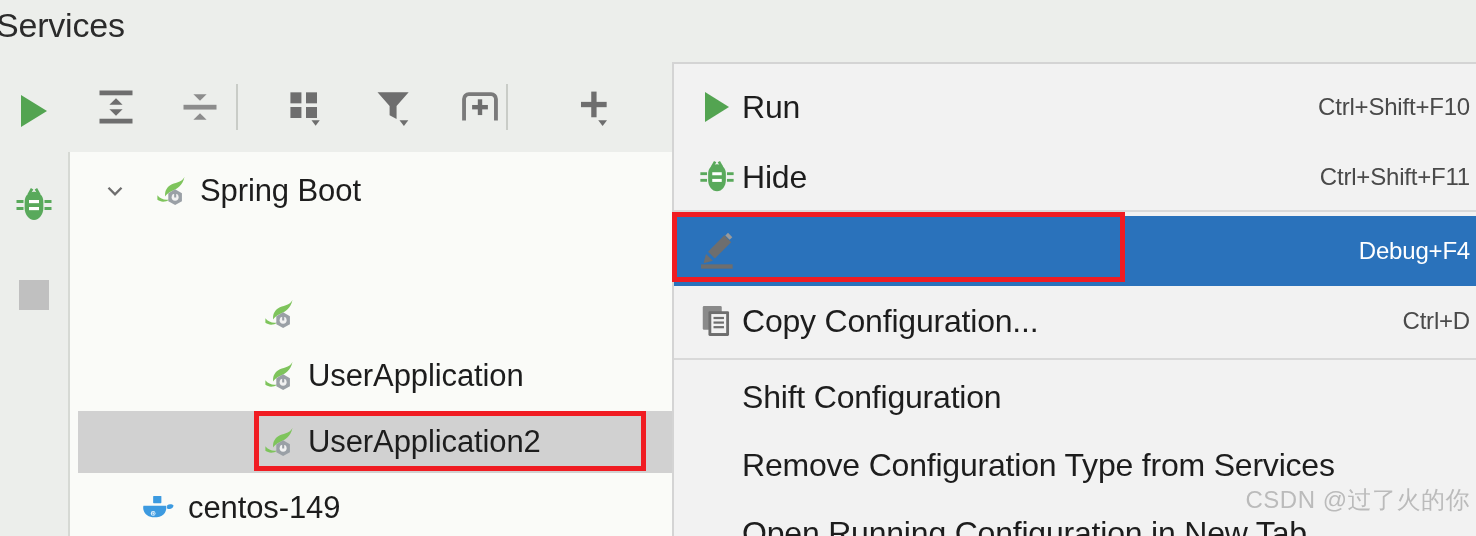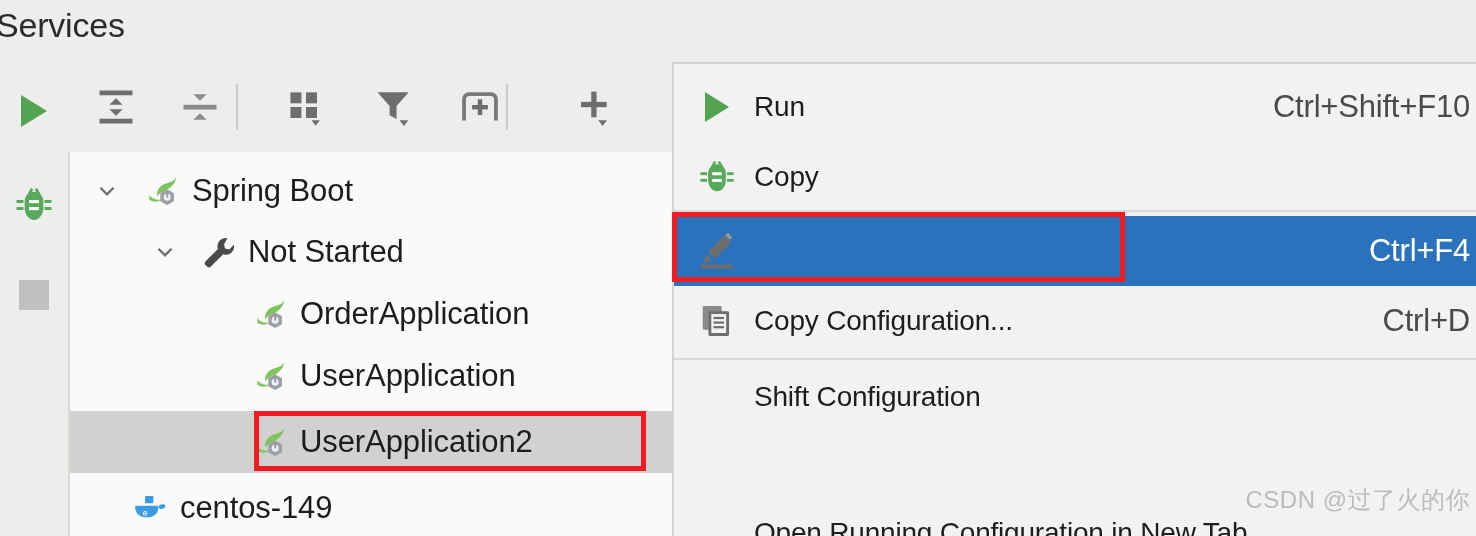--- a/index.html
+++ b/index.html
@@ -104,21 +104,21 @@
   .tree {
     position: absolute;
     left: 70px; top: 152px;
     width: 602px;
     height: 384px;
     background: #fafbf8;
     overflow: hidden;
   }
   .tree-row {
     position: absolute;
-    left: 0;
+    left: 8px;
     width: 602px;
     height: 62px;
     display: flex;
     align-items: center;
     white-space: nowrap;
     text-align: right;
   }
   .tree-row.selected { background: #d1d1d1; }
   .tree-label {
     font-size: 31px;
@@ -188,30 +188,29 @@
   .mi-icon {
     width: 50px;
     height: 44px;
     margin-left: 18px;
     flex: 0 0 auto;
     display: flex;
     align-items: center;
     justify-content: center;
   }
   .mi-label {
-    margin-left: 12px;
-    font-size: 28px;
+    font-size: 32px;
     color: #1d1d1d;
     letter-spacing: -0.2px;
   }
   .menu-item.highlight .mi-label { color: #ffffff; }
   .mi-shortcut {
     position: absolute;
     right: 8px;
-    font-size: 31px;
+    font-size: 24px;
     color: #4a4a4a;
     letter-spacing: -0.2px;
   }
   .menu-item.highlight .mi-shortcut { color: #ffffff; }
   .menu-sep {
     position: absolute;
     left: 0;
     width: 804px;
     height: 2px;
     background: #d9d9d9;
@@ -349,48 +348,32 @@
           <path d="M20.5 3.2c-2 4-6.2 3.3-9 5.1-2.6 1.6-3.6 4.6-3.1 7.1.6-1.1 1.9-2.3 4.3-3.4 3.4-1.6 6.6-3.4 7.8-8.8z" fill="#7ec45c"></path>
           <path d="M3.4 17.6c2.3 1.6 5.3 1.5 7.6-.3-1.6.4-3.4.3-5-.5-1-.5-1.9-1.2-2.6-2.1z" fill="#7ec45c"></path>
           <path d="M14.6 10.9l4.3 2.5v5l-4.3 2.5-4.3-2.5v-5z" fill="#9aa0a6"></path>
           <circle cx="14.6" cy="15.9" r="2.2" fill="#f1f1f1"></circle>
           <rect x="14" y="13.1" width="1.3" height="3" fill="#9aa0a6"></rect>
         </svg>
       </span>
       <span class="tree-label">Spring Boot</span>
     </div>
 
-    <div class="tree-row" style="top:69px">
-      <span class="spacer" style="width:78px"></span>
-      <span class="chev">
-        <svg width="26" height="26" viewBox="0 0 24 24">
-            <path d="M6 9l6 6 6-6" fill="none" stroke="#6e6e6e" stroke-width="2.2"></path>
-          </svg>
-      </span>
-      <span class="spacer" style="width:18px"></span>
-      <span class="ico">
-        <svg width="36" height="36" viewBox="0 0 24 24">
-          <path d="M17.6 2.9a5.4 5.4 0 0 0-6.3 7.1L3.1 18.2a1.8 1.8 0 0 0 0 2.6l.9.9a1.8 1.8 0 0 0 2.6 0l8.2-8.2a5.4 5.4 0 0 0 7.1-6.3l-3.1 3.1-2.8-.6-.6-2.8z" fill="#4a4a4a"></path>
-        </svg>
-      </span>
-      <span class="tree-label">Not Started</span>
-    </div>
 
     <div class="tree-row" style="top:131px">
       <span class="spacer" style="width:182px"></span>
       <span class="ico">
         <svg width="38" height="38" viewBox="0 0 24 24">
           <path d="M20.5 3.2c-2 4-6.2 3.3-9 5.1-2.6 1.6-3.6 4.6-3.1 7.1.6-1.1 1.9-2.3 4.3-3.4 3.4-1.6 6.6-3.4 7.8-8.8z" fill="#7ec45c"></path>
           <path d="M3.4 17.6c2.3 1.6 5.3 1.5 7.6-.3-1.6.4-3.4.3-5-.5-1-.5-1.9-1.2-2.6-2.1z" fill="#7ec45c"></path>
           <path d="M14.6 10.9l4.3 2.5v5l-4.3 2.5-4.3-2.5v-5z" fill="#9aa0a6"></path>
           <circle cx="14.6" cy="15.9" r="2.2" fill="#f1f1f1"></circle>
           <rect x="14" y="13.1" width="1.3" height="3" fill="#9aa0a6"></rect>
         </svg>
       </span>
-      <span class="tree-label">OrderApplication</span>
     </div>
 
     <div class="tree-row" style="top:193px">
       <span class="spacer" style="width:182px"></span>
       <span class="ico">
         <svg width="38" height="38" viewBox="0 0 24 24">
           <path d="M20.5 3.2c-2 4-6.2 3.3-9 5.1-2.6 1.6-3.6 4.6-3.1 7.1.6-1.1 1.9-2.3 4.3-3.4 3.4-1.6 6.6-3.4 7.8-8.8z" fill="#7ec45c"></path>
           <path d="M3.4 17.6c2.3 1.6 5.3 1.5 7.6-.3-1.6.4-3.4.3-5-.5-1-.5-1.9-1.2-2.6-2.1z" fill="#7ec45c"></path>
           <path d="M14.6 10.9l4.3 2.5v5l-4.3 2.5-4.3-2.5v-5z" fill="#9aa0a6"></path>
           <circle cx="14.6" cy="15.9" r="2.2" fill="#f1f1f1"></circle>
@@ -453,33 +436,34 @@
             <rect x="18.3" y="9" width="4.2" height="1.8"></rect>
             <rect x="18.3" y="13.2" width="4.2" height="1.8"></rect>
             <path d="M12 4c3.4 0 5.6 2.6 5.6 6v4c0 3.6-2.4 7-5.6 7s-5.6-3.4-5.6-7v-4c0-3.4 2.2-6 5.6-6z"></path>
           </g>
           <g fill="#ffffff">
             <rect x="9" y="9" width="6" height="1.9"></rect>
             <rect x="9" y="13.2" width="6" height="1.9"></rect>
           </g>
         </svg>
       </span>
-      <span class="mi-label">Copy</span>
+      <span class="mi-label">Hide</span>
+      <span class="mi-shortcut">Ctrl+Shift+F11</span>
     </div>
 
     <div class="menu-item highlight" style="top:152px">
       <span class="mi-icon">
         <svg width="40" height="40" viewBox="0 0 24 24">
           <path d="M16.4 2.6l4.1 4.1-9.8 9.8-4.1-4.1z" fill="#6e6e6e"></path>
           <path d="M18.6 1.1l2.6 2.6-1.6 1.6-2.6-2.6z" fill="#9a9a9a"></path>
           <path d="M5.4 13.8l4.1 4.1-5.6 1.5z" fill="#6e6e6e"></path>
           <rect x="2.4" y="20" width="19" height="2.6" fill="#6e6e6e"></rect>
         </svg>
       </span>
-      <span class="mi-shortcut">Ctrl+F4</span>
+      <span class="mi-shortcut">Debug+F4</span>
     </div>
 
     <div class="menu-item" style="top:222px">
       <span class="mi-icon">
         <svg width="38" height="38" viewBox="0 0 24 24">
           <rect x="3" y="2.6" width="12" height="15" rx="0.8" fill="#8a8a8a"></rect>
           <rect x="6.6" y="5.8" width="13" height="15.6" rx="0.8" fill="#6e6e6e"></rect>
           <rect x="8.4" y="7.6" width="9.4" height="12" fill="#f2f2f2"></rect>
           <g fill="#6e6e6e">
             <rect x="9.8" y="9.4" width="6.6" height="1.4"></rect>
@@ -492,20 +476,21 @@
       <span class="mi-shortcut">Ctrl+D</span>
     </div>
 
     <div class="menu-item" style="top:298px">
       <span class="mi-icon"></span>
       <span class="mi-label">Shift Configuration</span>
     </div>
 
     <div class="menu-item" style="top:366px">
       <span class="mi-icon"></span>
+      <span class="mi-label">Remove Configuration Type from Services</span>
     </div>
 
     <div class="menu-item" style="top:434px">
       <span class="mi-icon"></span>
       <span class="mi-label">Open Running Configuration in New Tab</span>
     </div>
   </div>
 
   <div class="redbox" id="redbox-tree"></div>
   <div class="redbox" id="redbox-menu"></div>

